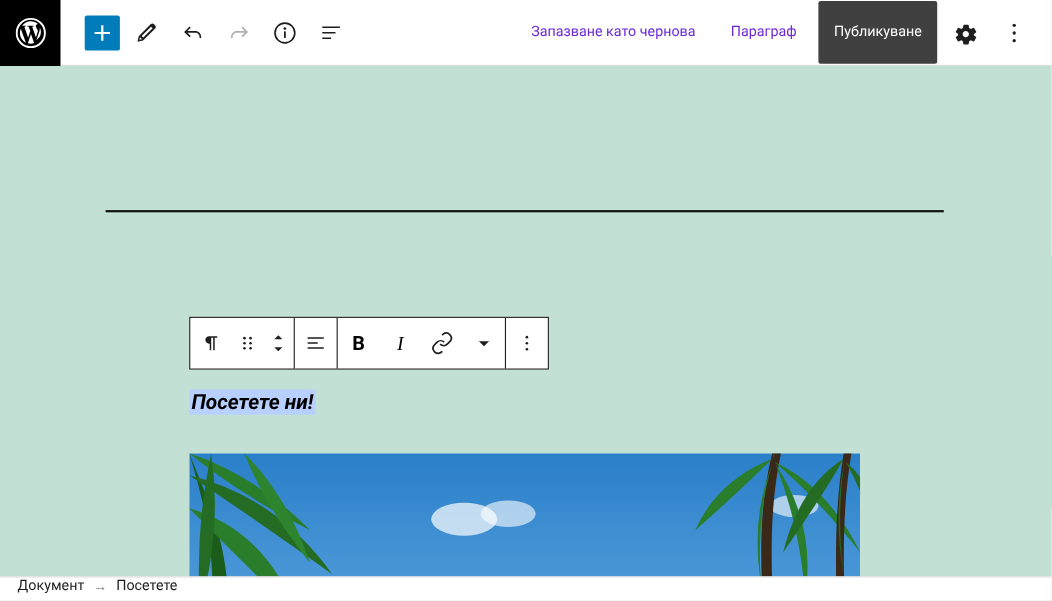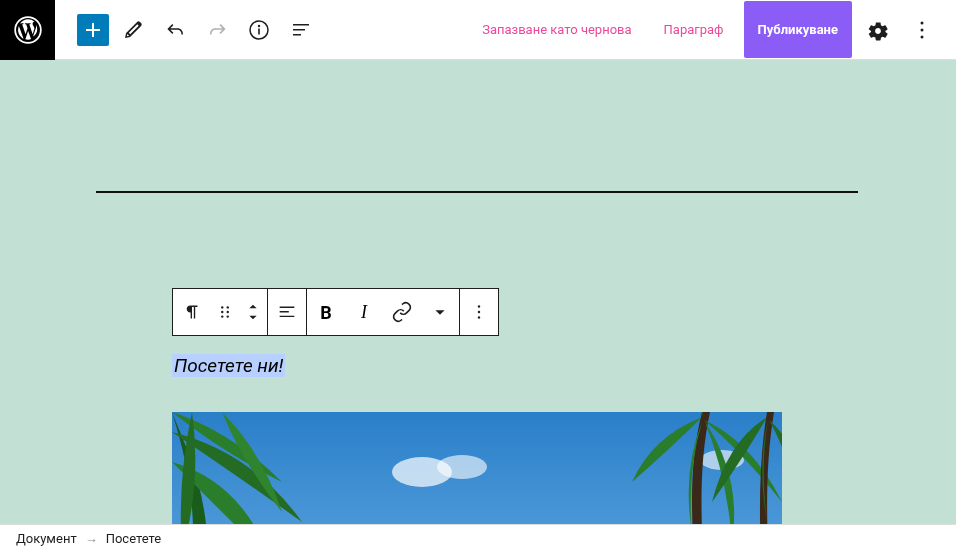--- a/index.html
+++ b/index.html
@@ -9,40 +9,40 @@
   .topbar-left { display: flex; align-items: center; gap: 6px; }
   .wp-logo { width: 55px; height: 60px; background: #000; display: flex; align-items: center; justify-content: center; flex-shrink: 0; }
   .wp-logo svg { width: 28px; height: 28px; }
   .add-btn { width: 32px; height: 32px; background: #007cba; border-radius: 2px; display: flex; align-items: center; justify-content: center; cursor: pointer; margin-left: 16px; }
   .add-btn svg { width: 24px; height: 24px; }
   .icon-btn { width: 36px; height: 36px; display: flex; align-items: center; justify-content: center; cursor: pointer; background: transparent; border: none; }
   .icon-btn svg { width: 24px; height: 24px; }
   .icon-btn.disabled { opacity: 0.35; }
   
   .topbar-right { display: flex; align-items: center; gap: 8px; }
-  .link-btn { background: transparent; border: none; color: #ec4899; font-size: 13px; padding: 8px 12px; cursor: pointer; }
-  .publish-btn { background: #8b5cf6; color: #fff; border: none; font-size: 13px; padding: 21px 14px; border-radius: 2px; cursor: pointer; font-weight: bold; }
+  .link-btn { background: transparent; border: none; color: #6d28d9; font-size: 13px; padding: 8px 12px; cursor: pointer; }
+  .publish-btn { background: #404040; color: #fff; border: none; font-size: 13px; padding: 21px 14px; border-radius: 2px; cursor: pointer; }
   
   .canvas { height: 465px; background: #c2e0d4; overflow: hidden; position: relative; }
   .divider { position: absolute; top: 131px; left: 96px; width: 762px; height: 2px; background: #111; }
   
   .block-toolbar { position: absolute; top: 228px; left: 172px; background: #fff; border: 1px solid #1e1e1e; display: flex; height: 48px; }
   .toolbar-group { display: flex; border-right: 1px solid #1e1e1e; }
   .toolbar-group:last-child { border-right: none; }
   .toolbar-btn { width: 38px; height: 46px; display: flex; align-items: center; justify-content: center; border: none; background: transparent; cursor: pointer; }
   .toolbar-btn.narrow { width: 28px; }
   .toolbar-btn svg { width: 22px; height: 22px; }
   .toolbar-btn b { font-weight: 700; font-size: 18px; }
   .toolbar-btn i { font-style: italic; font-size: 18px; font-family: Georgia, serif; }
   
-  .paragraph-block { position: absolute; top: 294px; left: 172px; font-style: italic; font-size: 19px; font-weight: 400; background: #b8d0ff; padding: 0 2px; }
+  .paragraph-block { position: absolute; top: 294px; left: 172px; font-style: italic; font-size: 19px; font-weight: 700; background: #b8d0ff; padding: 0 2px; }
   
   .image-block { position: absolute; top: 352px; left: 172px; width: 610px; height: 175px; overflow: hidden; }
   
-  .footer { position: absolute; bottom: 0; left: 0; right: 0; height: 22px; background: #fff; border-top: 1px solid #ddd; display: flex; align-items: flex-end; padding: 0 16px; font-size: 13px; color: #1e1e1e; gap: 8px; }
+  .footer { position: absolute; bottom: 0; left: 0; right: 0; height: 22px; background: #fff; border-top: 1px solid #ddd; display: flex; align-items: flex-start; padding: 0 16px; font-size: 13px; color: #1e1e1e; gap: 8px; }
   .footer .arrow { color: #888; }
 </style>
 </head>
 <body>
 
 <div class="topbar">
   <div class="topbar-left">
     <div class="wp-logo">
       <svg viewBox="0 0 24 24">
           <circle cx="12" cy="12" r="11" fill="none" stroke="#fff" stroke-width="1.5"></circle>

